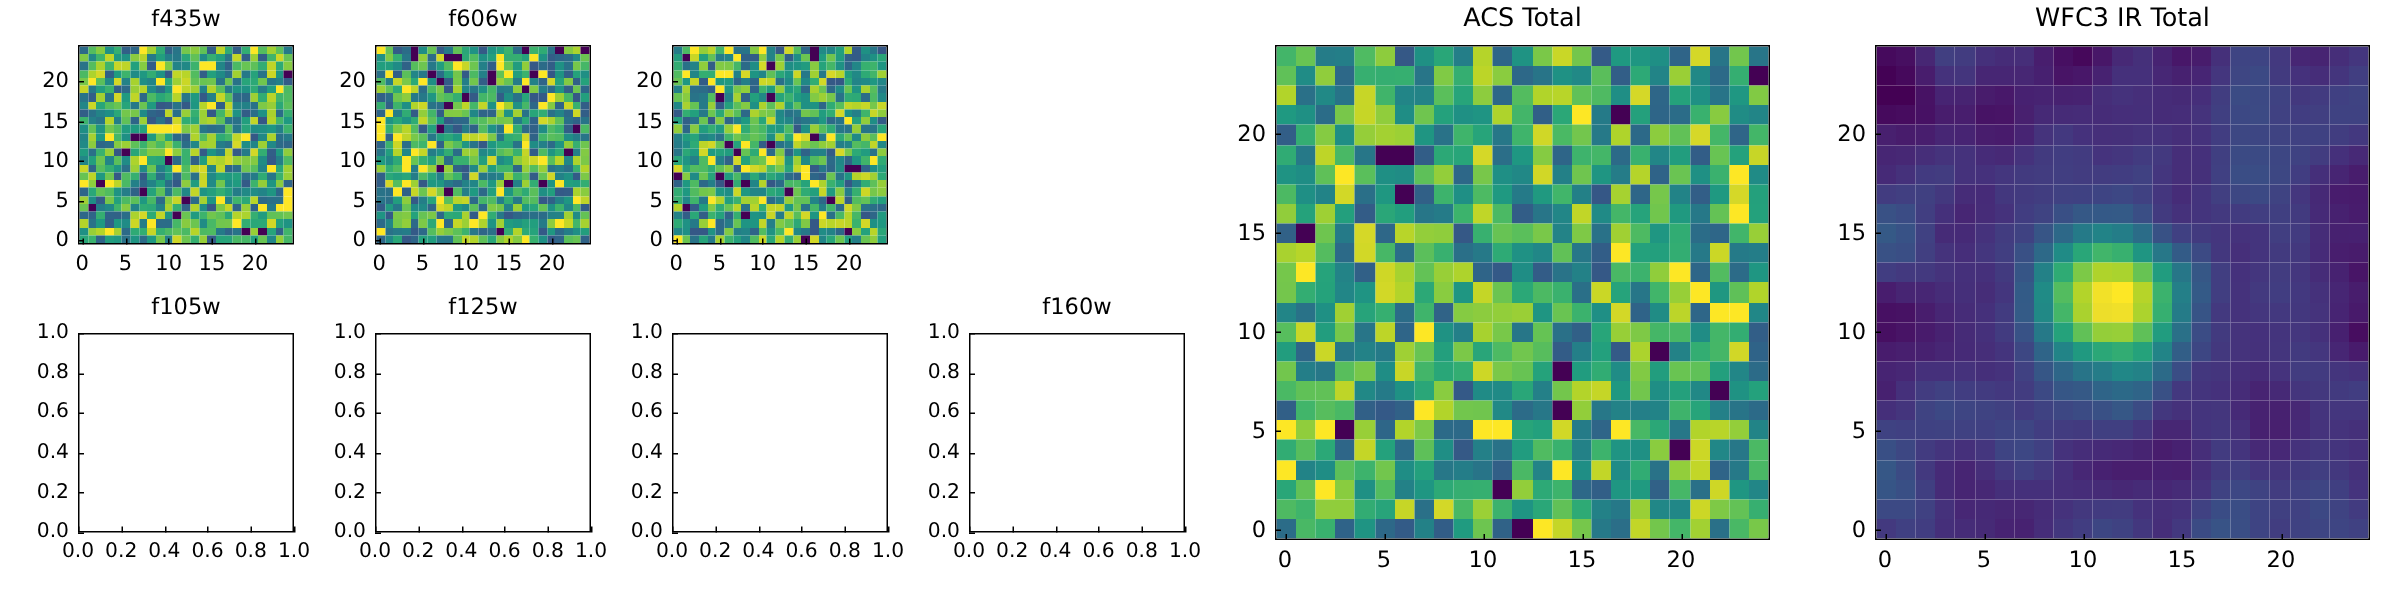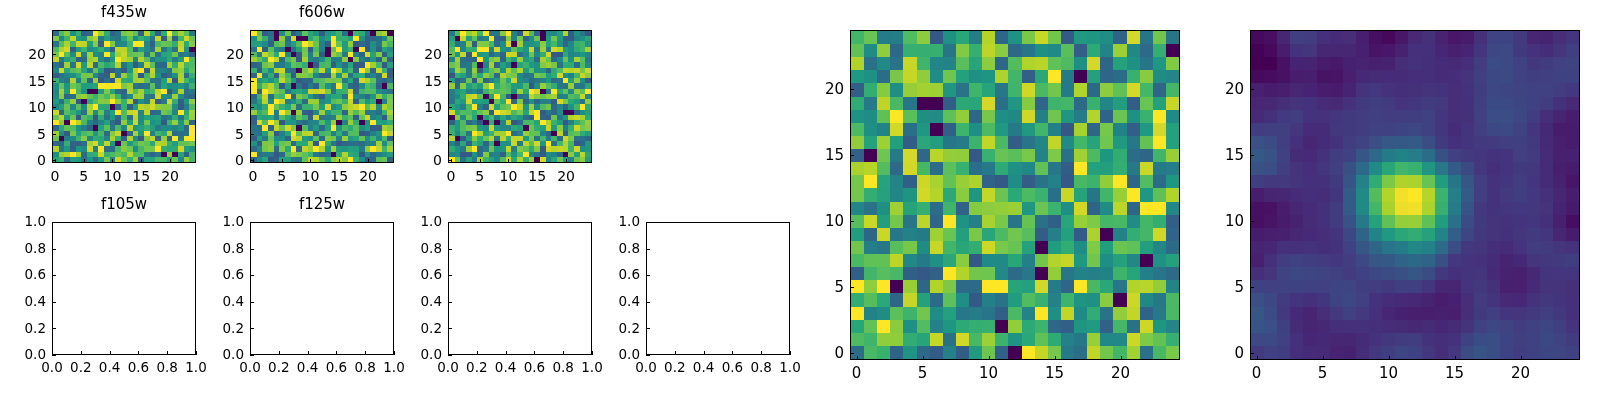--- a/index.html
+++ b/index.html
@@ -2046,20 +2046,21 @@
     <div class="xtick tk-xs" style="left: 446.8px; width: 60px; top: 361px;">0.2</div>
     <div class="tickmark v" style="left: 476.8px; top: 351px;"></div>
     <div class="xtick tk-xs" style="left: 475.6px; width: 60px; top: 361px;">0.4</div>
     <div class="tickmark v" style="left: 505.6px; top: 351px;"></div>
     <div class="xtick tk-xs" style="left: 504.4px; width: 60px; top: 361px;">0.6</div>
     <div class="tickmark v" style="left: 534.4px; top: 351px;"></div>
     <div class="xtick tk-xs" style="left: 533.2px; width: 60px; top: 361px;">0.8</div>
     <div class="tickmark v" style="left: 563.2px; top: 351px;"></div>
     <div class="xtick tk-xs" style="left: 562px; width: 60px; top: 361px;">1.0</div>
     <div class="tickmark v" style="left: 592px; top: 351px;"></div>
+    <div class="title t-sm" style="left: 568px; width: 300px; top: 197px;">f160w</div>
     <div class="plotbox" style="left: 646px; top: 222px; width: 144px; height: 133px;"></div>
     <div class="ytick tk-xs" style="left: 584px; width: 56px; top: 348.25px;">0.0</div>
     <div class="tickmark h" style="left: 646px; top: 355px;"></div>
     <div class="ytick tk-xs" style="left: 584px; width: 56px; top: 321.65px;">0.2</div>
     <div class="tickmark h" style="left: 646px; top: 328.4px;"></div>
     <div class="ytick tk-xs" style="left: 584px; width: 56px; top: 295.05px;">0.4</div>
     <div class="tickmark h" style="left: 646px; top: 301.8px;"></div>
     <div class="ytick tk-xs" style="left: 584px; width: 56px; top: 268.45px;">0.6</div>
     <div class="tickmark h" style="left: 646px; top: 275.2px;"></div>
     <div class="ytick tk-xs" style="left: 584px; width: 56px; top: 241.85px;">0.8</div>
@@ -2071,20 +2072,21 @@
     <div class="xtick tk-xs" style="left: 644.8px; width: 60px; top: 361px;">0.2</div>
     <div class="tickmark v" style="left: 674.8px; top: 351px;"></div>
     <div class="xtick tk-xs" style="left: 673.6px; width: 60px; top: 361px;">0.4</div>
     <div class="tickmark v" style="left: 703.6px; top: 351px;"></div>
     <div class="xtick tk-xs" style="left: 702.4px; width: 60px; top: 361px;">0.6</div>
     <div class="tickmark v" style="left: 732.4px; top: 351px;"></div>
     <div class="xtick tk-xs" style="left: 731.2px; width: 60px; top: 361px;">0.8</div>
     <div class="tickmark v" style="left: 761.2px; top: 351px;"></div>
     <div class="xtick tk-xs" style="left: 760px; width: 60px; top: 361px;">1.0</div>
     <div class="tickmark v" style="left: 790px; top: 351px;"></div>
+    <div class="title t-lg" style="left: 865px; width: 300px; top: 4px;">ACS Total</div>
     <div class="plotbox" style="left: 850px; top: 30px; width: 330px; height: 330px;">
       <div class="heat" style="grid-template-columns: repeat(25, 1fr); grid-template-rows: repeat(25, 1fr);">
         <i style="background: rgb(67, 181, 105);"></i>
         <i style="background: rgb(104, 196, 83);"></i>
         <i style="background: rgb(37, 124, 136);"></i>
         <i style="background: rgb(36, 126, 136);"></i>
         <i style="background: rgb(79, 187, 98);"></i>
         <i style="background: rgb(141, 204, 61);"></i>
         <i style="background: rgb(53, 88, 134);"></i>
         <i style="background: rgb(31, 144, 132);"></i>
@@ -2720,20 +2722,21 @@
     <div class="xtick tk-lg" style="left: 826.6px; width: 60px; top: 366px;">0</div>
     <div class="tickmark v" style="left: 856.6px; top: 356px;"></div>
     <div class="xtick tk-lg" style="left: 892.6px; width: 60px; top: 366px;">5</div>
     <div class="tickmark v" style="left: 922.6px; top: 356px;"></div>
     <div class="xtick tk-lg" style="left: 958.6px; width: 60px; top: 366px;">10</div>
     <div class="tickmark v" style="left: 988.6px; top: 356px;"></div>
     <div class="xtick tk-lg" style="left: 1024.6px; width: 60px; top: 366px;">15</div>
     <div class="tickmark v" style="left: 1054.6px; top: 356px;"></div>
     <div class="xtick tk-lg" style="left: 1090.6px; width: 60px; top: 366px;">20</div>
     <div class="tickmark v" style="left: 1120.6px; top: 356px;"></div>
+    <div class="title t-lg" style="left: 1265px; width: 300px; top: 4px;">WFC3 IR Total</div>
     <div class="plotbox" style="left: 1250px; top: 30px; width: 330px; height: 330px;">
       <div class="heat" style="grid-template-columns: repeat(25, 1fr); grid-template-rows: repeat(25, 1fr);">
         <i style="background: rgb(70, 10, 93);"></i>
         <i style="background: rgb(71, 15, 97);"></i>
         <i style="background: rgb(71, 39, 116);"></i>
         <i style="background: rgb(65, 63, 129);"></i>
         <i style="background: rgb(66, 60, 128);"></i>
         <i style="background: rgb(69, 48, 123);"></i>
         <i style="background: rgb(70, 44, 120);"></i>
         <i style="background: rgb(70, 46, 121);"></i>

